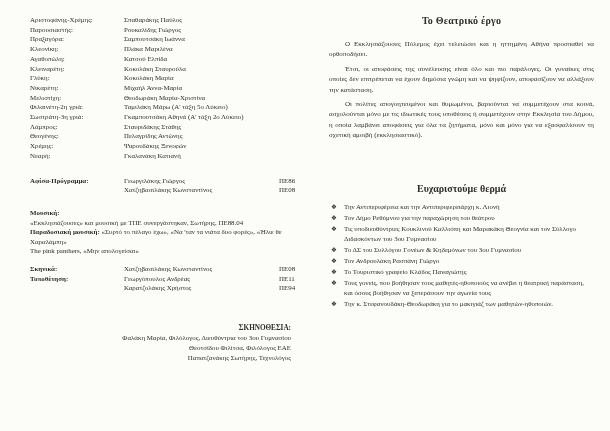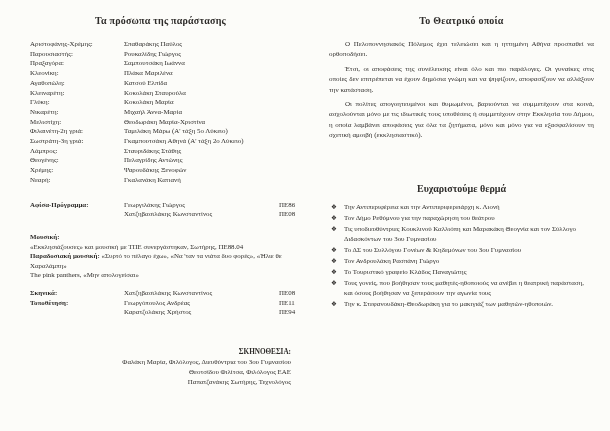--- a/index.html
+++ b/index.html
@@ -41,21 +41,20 @@
   ul.blt-list{list-style:none;margin:0;padding:0;font-size:6.9px;line-height:10px;}
   ul.blt-list li{position:relative;padding-left:15px;margin:0 0 1px 0;text-align:left;}
   ul.blt-list li .blt{position:absolute;left:2px;top:0;font-size:6.5px;}
 </style>
 </head>
 <body>
 
 <div class="sheet">
 
   <div class="page left">
-    <h1 class="doc-title">Τα πρόσωπα της παράστασης</h1>
 
     <div class="cast-grid">
 
         <div class="role">Αριστοφάνης-Χρέμης:</div>
         <div class="actor">Σπαθαράκης Παύλος</div>
 
         <div class="role">Παρουσιαστής:</div>
         <div class="actor">Ρουκαλίδης Γιώργος</div>
 
         <div class="role">Πραξαγόρα:</div>
@@ -138,25 +137,25 @@
           <div>Φαλάκη Μαρία, Φιλόλογος, Διευθύντρια του 3ου Γυμνασίου</div>
 
           <div>Θεοτσίδου Φιλίτσα, Φιλόλογος ΕΑΕ</div>
 
           <div>Παπατζανάκης Σωτήρης, Τεχνολόγος</div>
         </div>
     </div>
   </div>
 
   <div class="page right">
-    <h1 class="doc-title">Το Θεατρικό οποία</h1>
+    <h1 class="doc-title">Το Θεατρικό έργο</h1>
 
     <div>
 
-        <p class="para">Ο Πελοποννησιακός Πόλεμος έχει τελειώσει και η ηττημένη Αθήνα προσπαθεί να ορθοποδήσει.</p>
+        <p class="para">Ο Εκκλησιάζουσες Πόλεμος έχει τελειώσει και η ηττημένη Αθήνα προσπαθεί να ορθοποδήσει.</p>
 
         <p class="para">Έτσι, οι αποφάσεις της συνέλευσης είναι όλο και πιο παράλογες. Οι γυναίκες στις οποίες δεν επιτρέπεται να έχουν δημόσια γνώμη και να ψηφίζουν, αποφασίζουν να αλλάξουν την κατάσταση.</p>
 
         <p class="para">Οι πολίτες απογοητευμένοι και θυμωμένοι, βαριούνται να συμμετέχουν στα κοινά, ασχολούνται μόνο με τις ιδιωτικές τους υποθέσεις ή συμμετέχουν στην Εκκλησία του Δήμου, η οποία λαμβάνει αποφάσεις για όλα τα ζητήματα, μόνο και μόνο για να εξασφαλίσουν τη σχετική αμοιβή (εκκλησιαστικό).</p>
 
       </div>
 
     <h2 class="section-title thanks-title">Ευχαριστούμε θερμά</h2>
     <ul class="blt-list">
 

